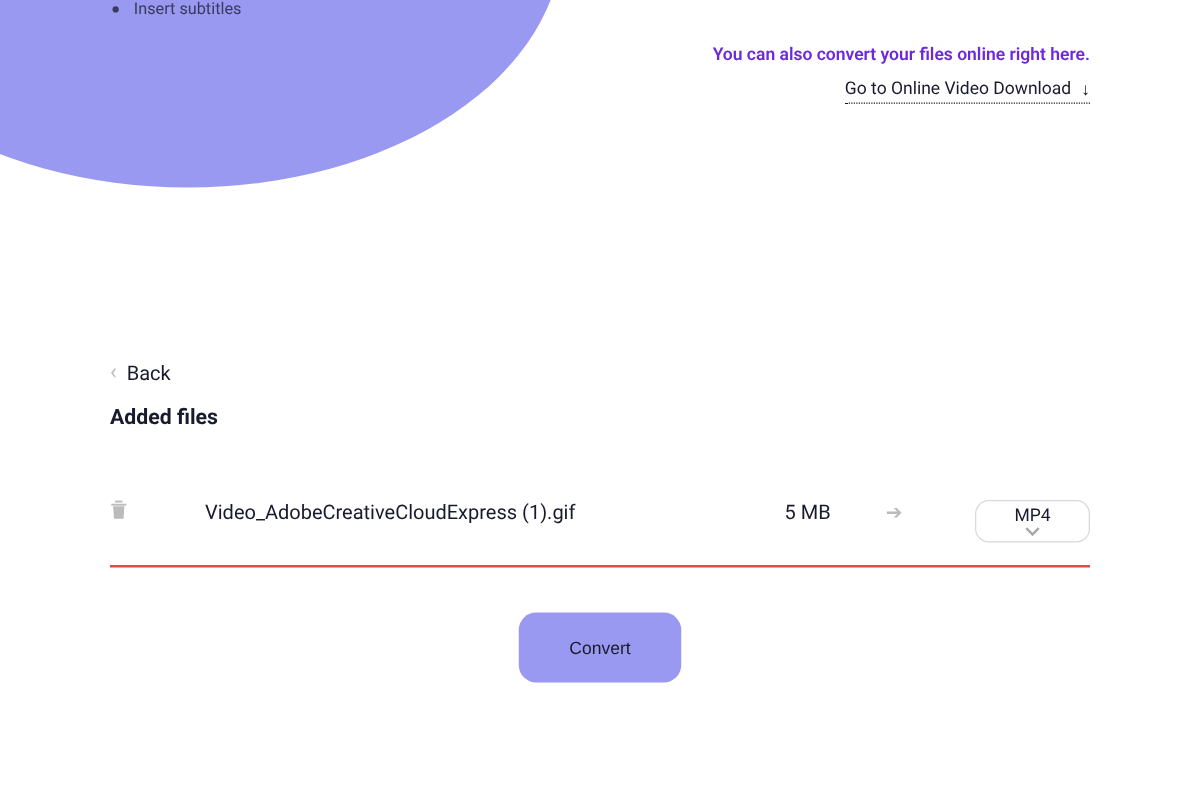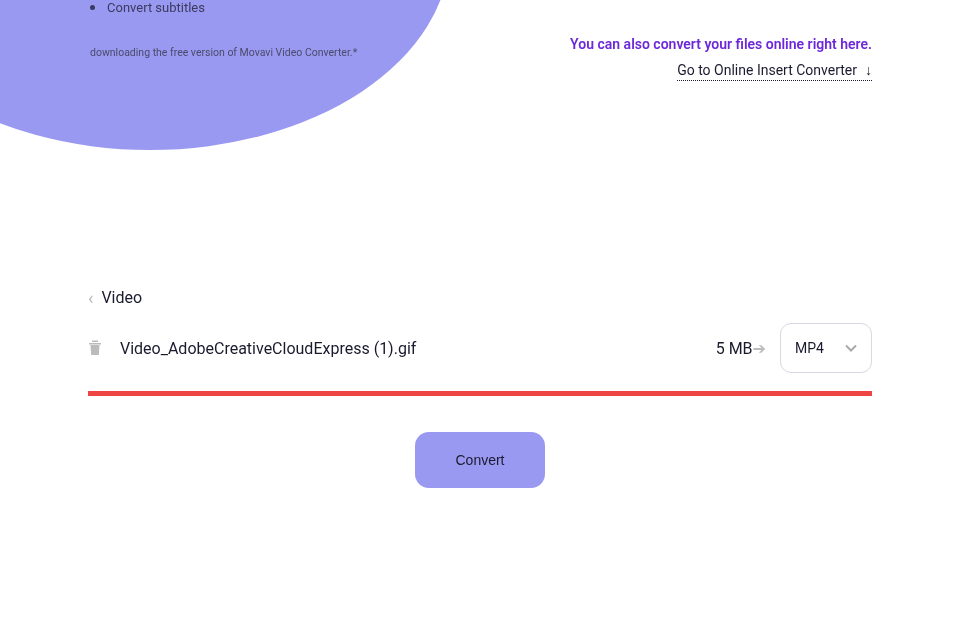--- a/index.html
+++ b/index.html
@@ -100,23 +100,23 @@
       line-height: 1;
     }
     .section-heading {
       font-size: 17px;
       font-weight: 700;
       color: #1a1a2e;
       margin-bottom: 56px;
     }
     .file-row {
       display: flex;
-      align-items: center;
       padding-bottom: 18px;
-      border-bottom: 5px solid #ef4444;
+      border-bottom: 2px solid #ef4444;
+      gap: 44px;
     }
     .trash-icon {
       color: #bbb;
       margin-right: 18px;
       cursor: pointer;
       width: 14px;
       height: 16px;
     }
     .file-name {
       flex: 1;
@@ -131,24 +131,25 @@
       color: #bbb;
       font-size: 16px;
       margin-right: 14px;
     }
     .format-select {
       display: flex;
       align-items: center;
       justify-content: space-between;
       border: 1px solid #d8d8e0;
       border-radius: 11px;
-      padding: 16px 14px;
+      padding: 4px 14px;
       width: 92px;
       cursor: pointer;
       background: #fff;
+      flex-direction: column;
     }
     .format-label {
       font-size: 14px;
       color: #1a1a2e;
     }
     .chevron-down {
       color: #aaa;
       font-size: 12px;
     }
     .convert-btn {
@@ -165,40 +166,40 @@
     }
   </style>
 </head>
 <body>
 
 <div class="purple-blob"></div>
 
 <div class="hero-content">
   <div class="bullet-item">
     <span class="bullet-dot"></span>
-    <span>Convert subtitles</span>
+    <span>Insert subtitles</span>
   </div>
   <div class="disclaimer">
-    <div>downloading the free version of Movavi Video Converter.*</div>
   </div>
 </div>
 
 <div class="online-convert">
   <div class="online-convert-text">You can also convert your files online right here.</div>
   <span class="online-convert-link">
-    <span>Go to Online Insert Converter</span>
+    <span>Go to Online Video Download</span>
     <span class="arrow-down">↓</span>
   </span>
 </div>
 
 <div class="main-section">
   <div class="back-link">
     <span class="chevron-left">‹</span>
-    <span>Video</span>
-  </div>
+    <span>Back</span>
+  </div>
+  <div class="section-heading">Added files</div>
 
   <div class="file-row">
     <svg class="trash-icon" viewBox="0 0 14 16" fill="currentColor">
       <rect x="1" y="3" width="12" height="1.5"></rect>
       <rect x="4" y="0.5" width="6" height="1.5"></rect>
       <path d="M2.5 5 L3.2 15 L10.8 15 L11.5 5 Z"></path>
     </svg>
     <span class="file-name">Video_AdobeCreativeCloudExpress (1).gif</span>
     <span class="file-size">5 MB</span>
     <span class="arrow-right">➔</span>

